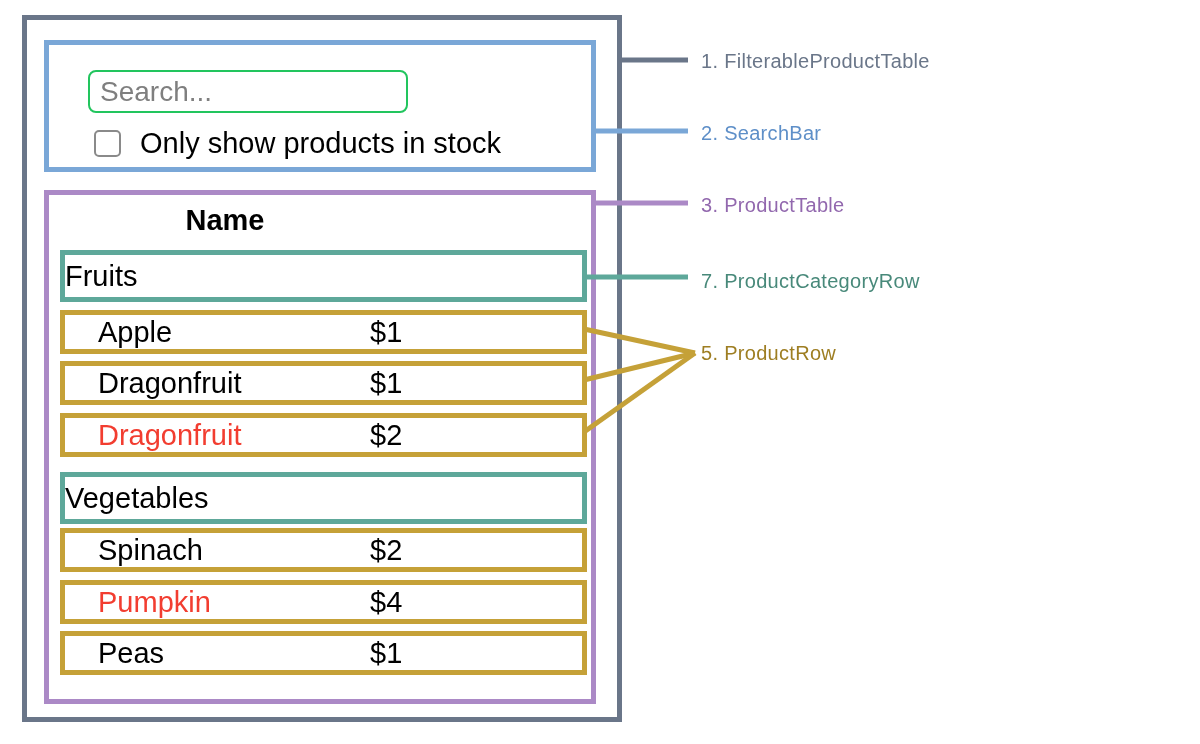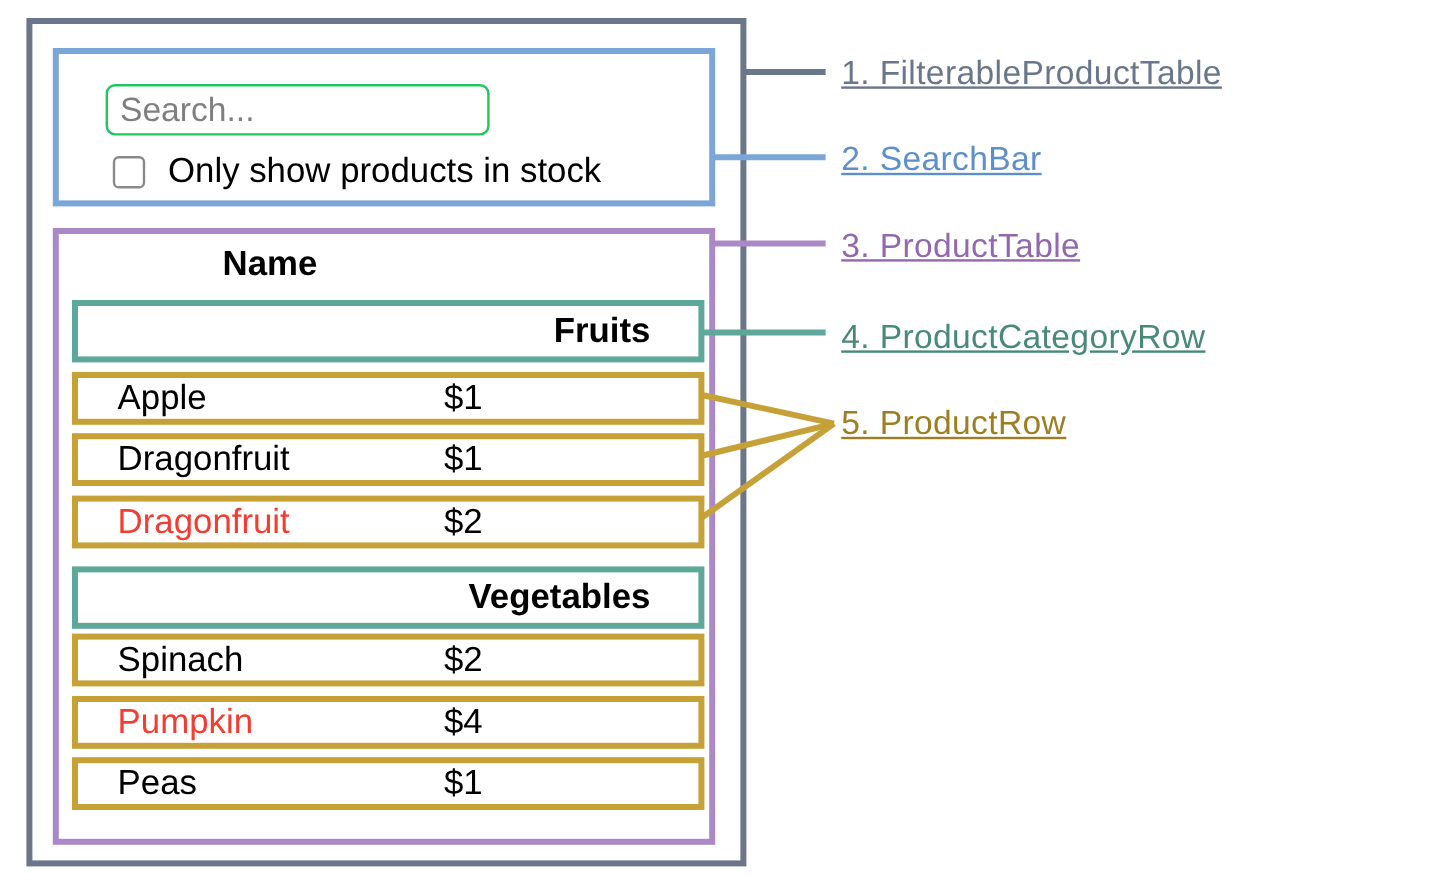--- a/index.html
+++ b/index.html
@@ -21,43 +21,43 @@
   .checkbox{appearance:none;-webkit-appearance:none;width:27px;height:27px;margin:0;
     border:2px solid #8a8a8a;border-radius:5px;background:#fff;box-sizing:border-box;}
   .checkbox-label{margin-left:19px;font-size:29px;color:#000;white-space:nowrap;}
 
   .header-row{position:absolute;left:60px;top:204px;width:527px;height:36px;}
   .header-name{position:absolute;left:0;width:330px;text-align:center;font-weight:bold;font-size:29px;color:#000;}
   .header-price{position:absolute;left:305px;width:120px;text-align:center;font-weight:bold;font-size:29px;color:#000;}
 
   .row{position:absolute;left:60px;width:527px;box-sizing:border-box;background:#fff;
     display:flex;align-items:center;font-size:29px;color:#000;}
-  .category-row{border:5px solid #5ea89a;height:52px;justify-content:flex-end;
-    font-weight:bold;padding-right:40px;}
+  .category-row{border:5px solid #5ea89a;height:52px;justify-content:flex-start;
+    font-weight:normal;padding-right:40px;}
   .product-row{border:5px solid #c5a138;height:44px;position:absolute;}
   .product-name{position:absolute;left:33px;white-space:nowrap;}
   .product-price{position:absolute;left:305px;white-space:nowrap;}
   .oos{color:#f23d30;}
 
   
   .r-fruits{top:250px;}
   .r-apple{top:310px;}
   .r-dragonfruit{top:361px;}
   .r-passionfruit{top:413px;}
   .r-vegetables{top:472px;}
   .r-spinach{top:528px;}
   .r-pumpkin{top:580px;}
   .r-peas{top:631px;}
 
   
   .connectors{position:absolute;left:0;top:0;width:1200px;height:744px;pointer-events:none;}
 
   
   .legend-label{position:absolute;left:701px;height:40px;line-height:40px;
-    font-size:28px;font-weight:500;white-space:nowrap;letter-spacing:0.3px;text-decoration:underline;}
+    font-size:20px;font-weight:500;white-space:nowrap;letter-spacing:0.3px;}
   .lg-1{top:41px;color:#6a7689;}
   .lg-2{top:113px;color:#5e8fc8;}
   .lg-3{top:185px;color:#9268ae;}
   .lg-4{top:261px;color:#48897a;}
   .lg-5{top:333px;color:#9e7e22;}
 </style>
 </head>
 <body>
 
 <div class="canvas">
@@ -117,16 +117,16 @@
     <line x1="594" y1="203" x2="688" y2="203" stroke="#ab89c6" stroke-width="5"></line>
     <line x1="585" y1="277" x2="688" y2="277" stroke="#5ea89a" stroke-width="5"></line>
     <line x1="584" y1="329" x2="695" y2="353" stroke="#c5a138" stroke-width="5"></line>
     <line x1="584" y1="380" x2="695" y2="353" stroke="#c5a138" stroke-width="5"></line>
     <line x1="584" y1="432" x2="695" y2="353" stroke="#c5a138" stroke-width="5"></line>
   </svg>
 
   <div class="legend-label lg-1">1. FilterableProductTable</div>
   <div class="legend-label lg-2">2. SearchBar</div>
   <div class="legend-label lg-3">3. ProductTable</div>
-  <div class="legend-label lg-4">4. ProductCategoryRow</div>
+  <div class="legend-label lg-4">7. ProductCategoryRow</div>
   <div class="legend-label lg-5">5. ProductRow</div>
 
 </div>
 
 </body></html>

